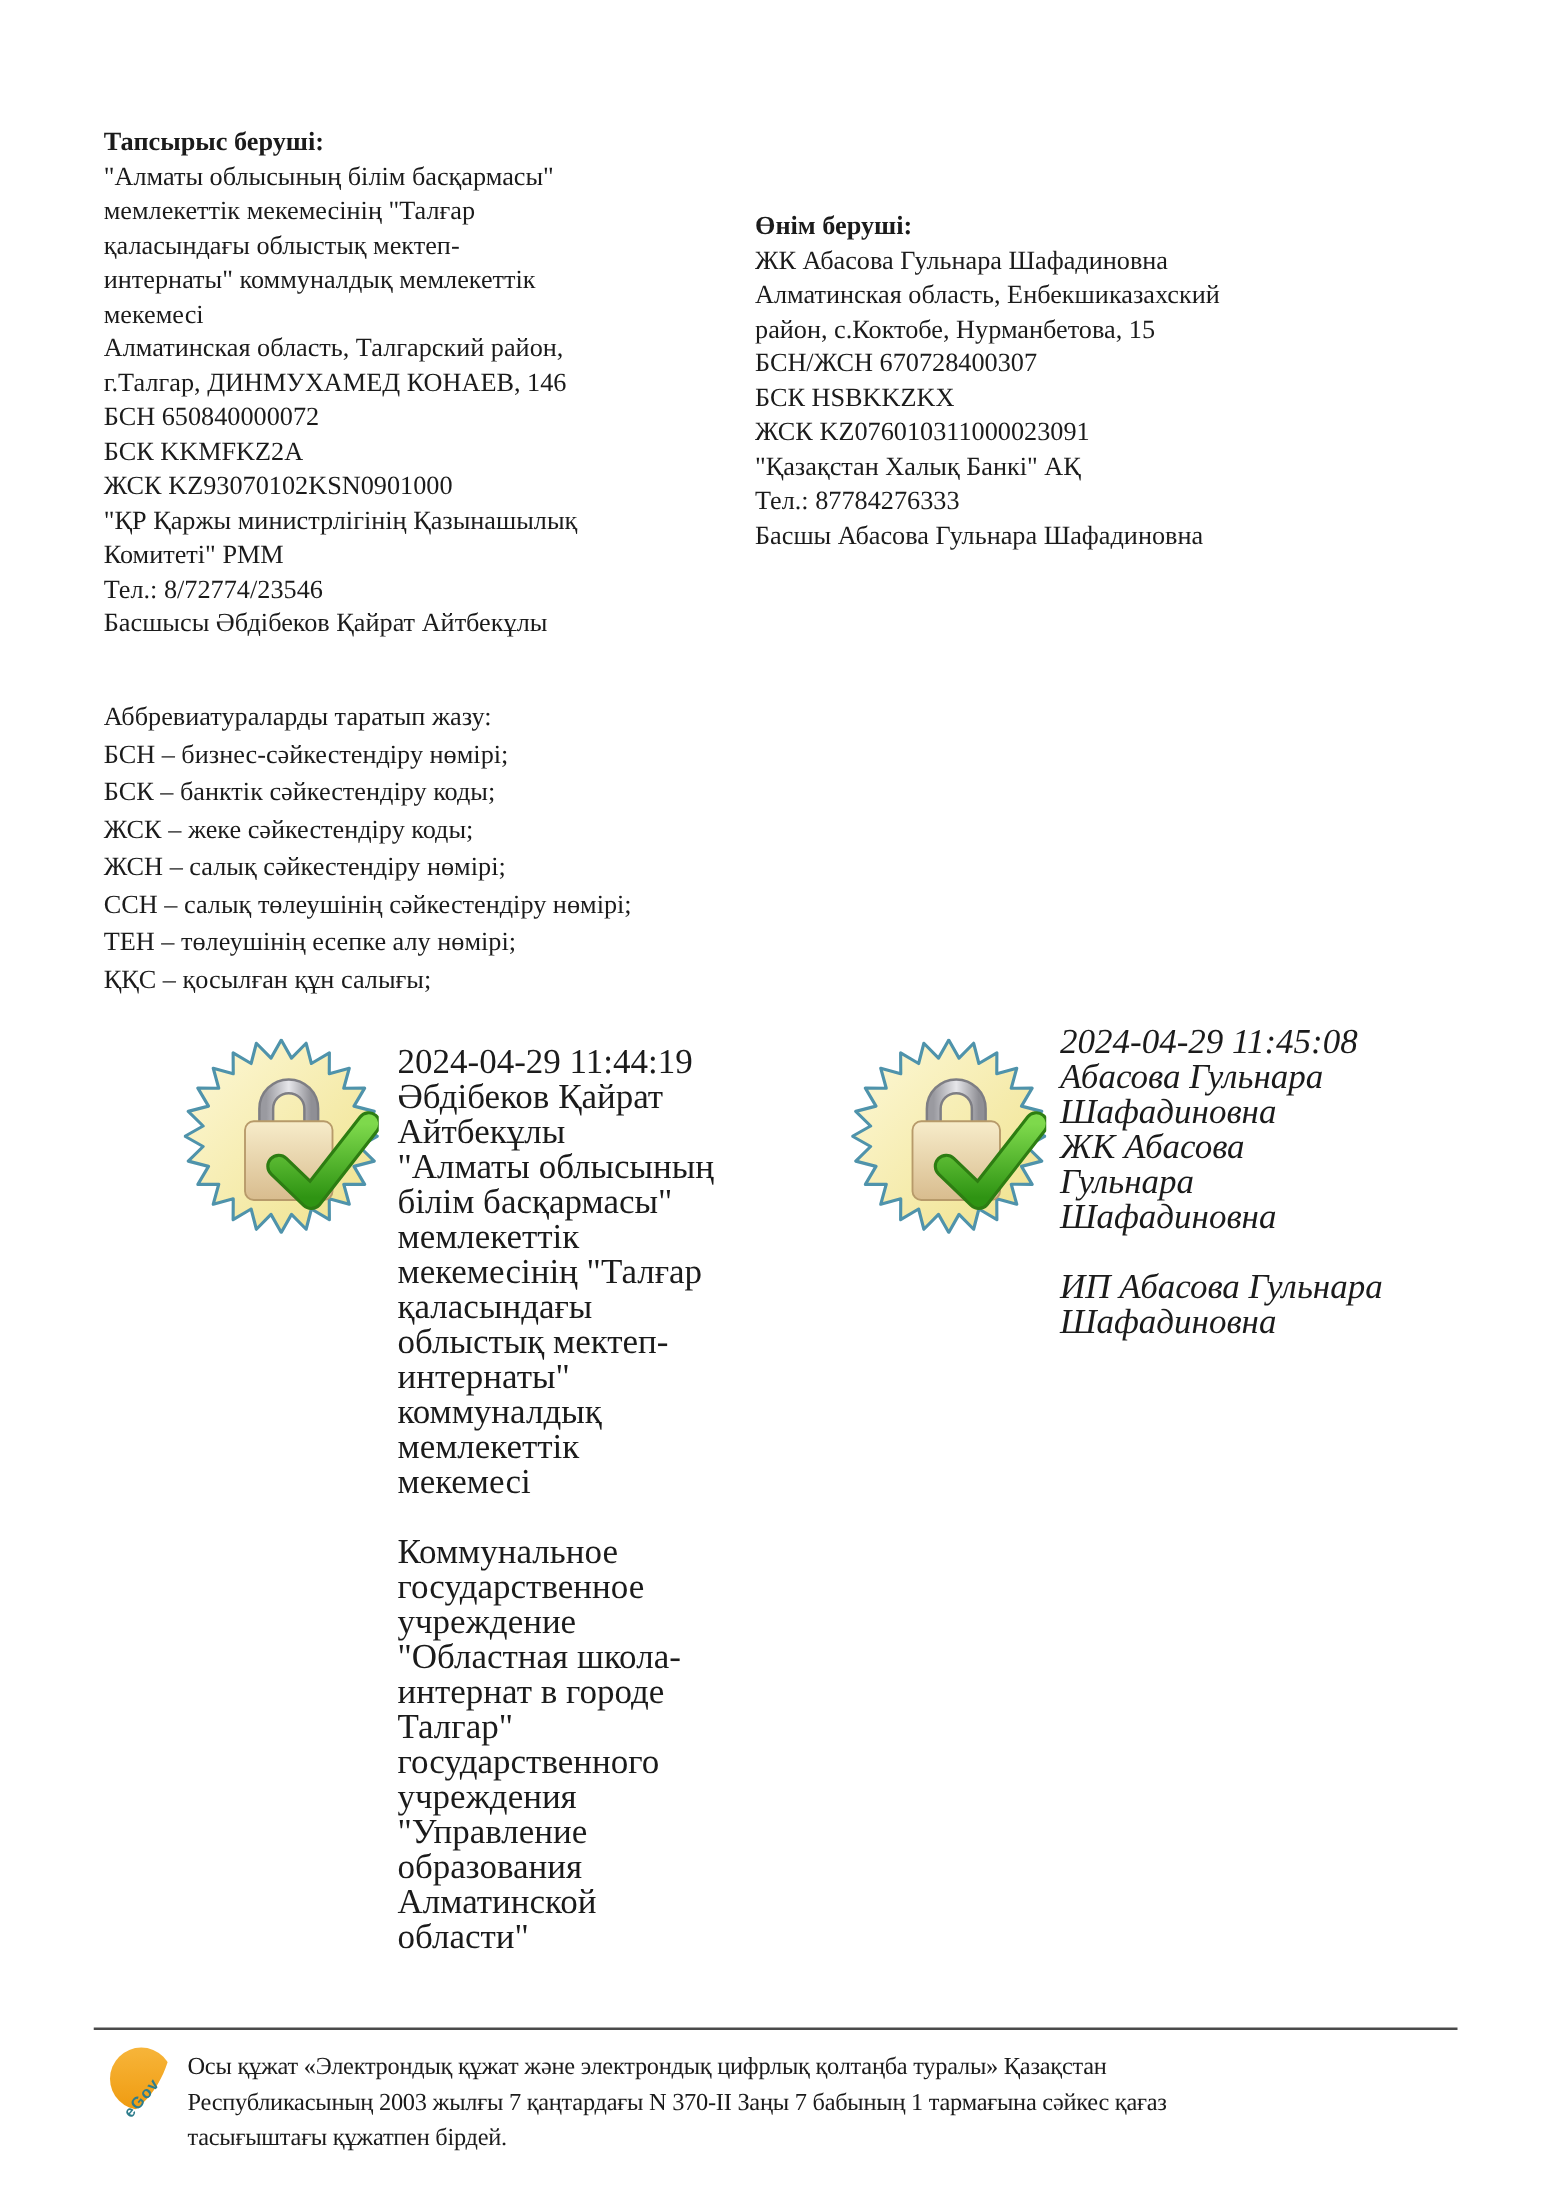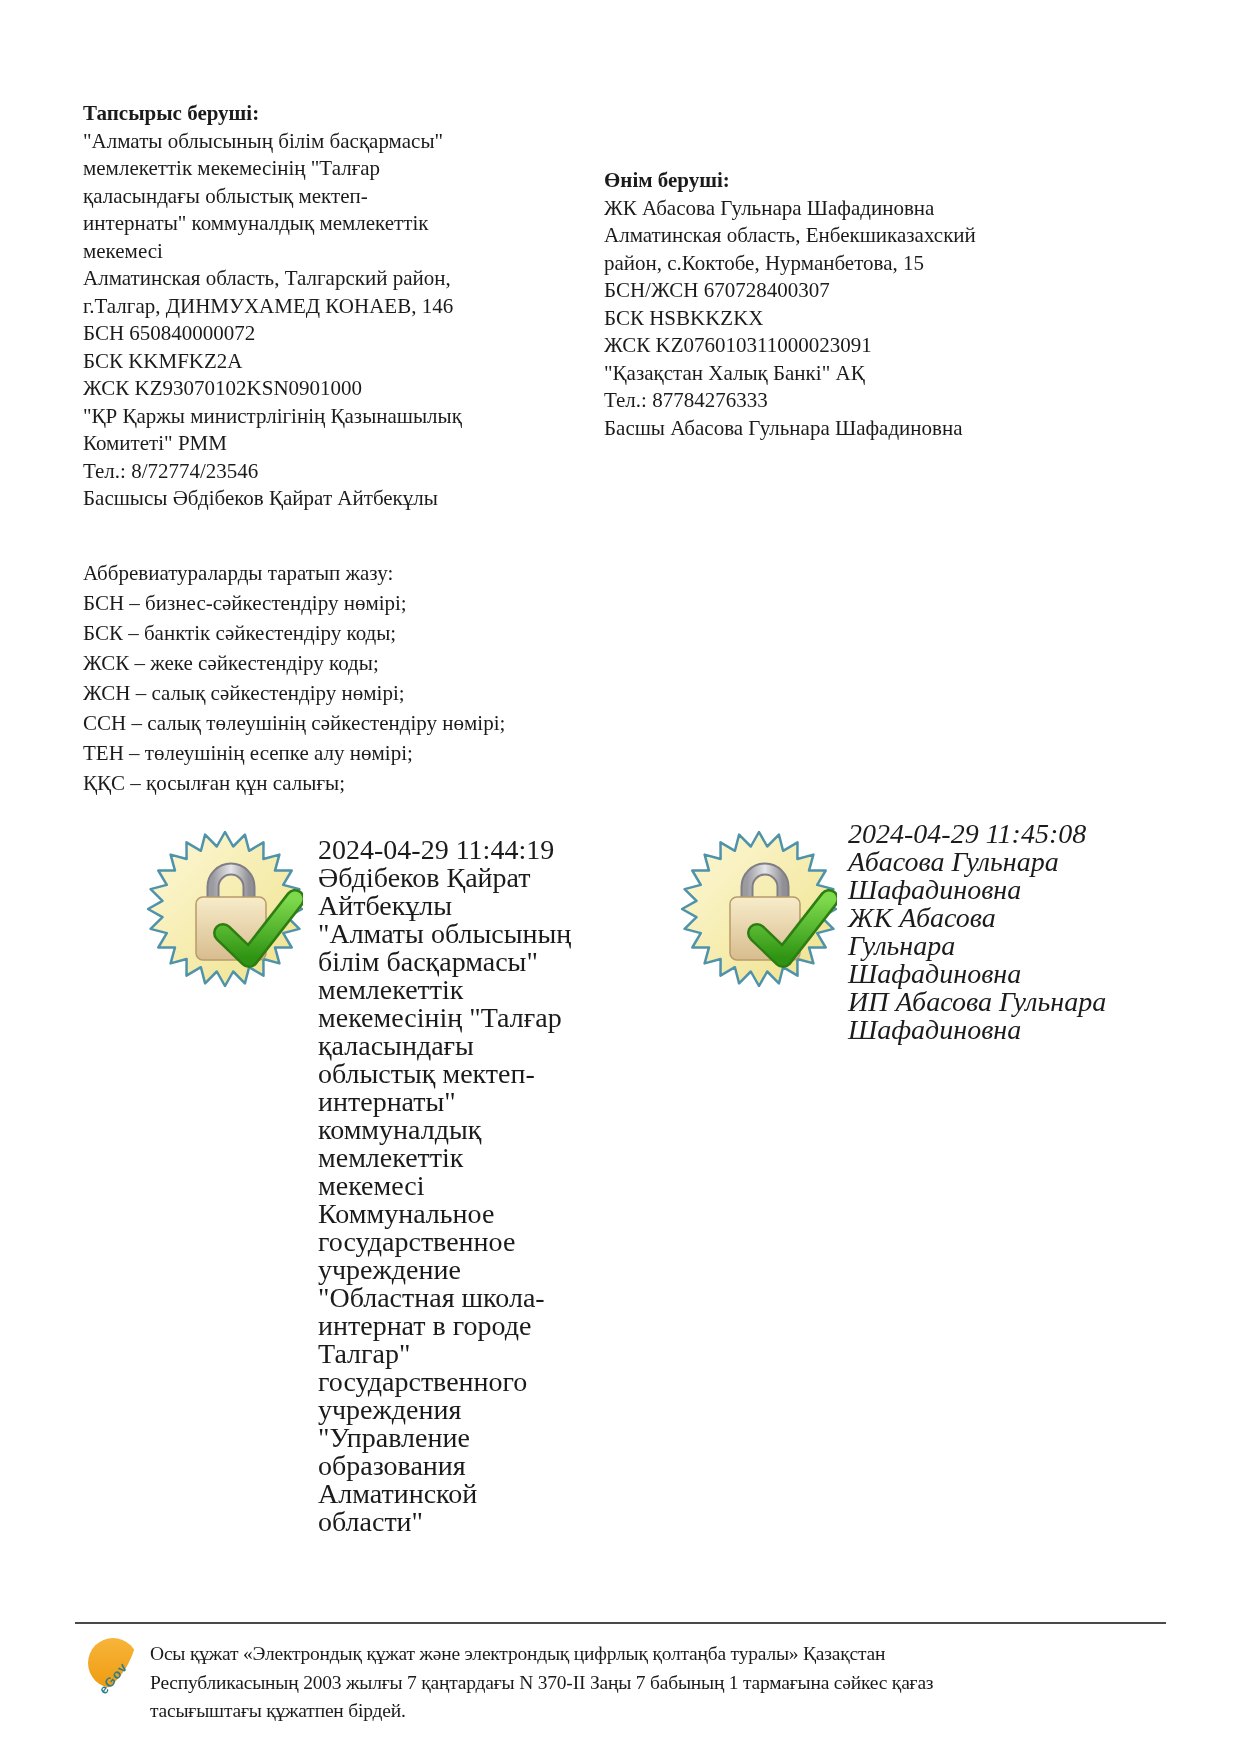--- a/index.html
+++ b/index.html
@@ -16,21 +16,21 @@
   #supplier-block{left:604px;top:167px;width:470px;}
   
   #abbr-block{left:83px;top:558px;width:600px;font-size:21px;line-height:30px;}
   
   .seal{width:156px;height:156px;}
   #seal-1{left:147px;top:831px;}
   #seal-2{left:681px;top:831px;}
   .sig-text{width:260px;font-size:28px;line-height:28px;}
   #sig-text-1{left:318px;top:836px;}
   #sig-text-2{left:848px;top:820px;font-style:italic;}
-  .sig-org-ru{}
+  .sig-org-ru{margin-top:28px;}
   
   #footer-rule{left:75px;top:1622px;width:1091px;border-top:2px solid #4a4a4a;height:0;}
   #footer-logo{left:86px;top:1636px;width:60px;height:62px;}
   #footer-text{left:150px;top:1640px;width:1010px;font-size:19.5px;line-height:28.5px;letter-spacing:-0.2px;}
 </style>
 </head>
 <body>
 
 <div class="abs party" id="customer-block">
   <div class="party-title">Тапсырыс беруші:</div>

